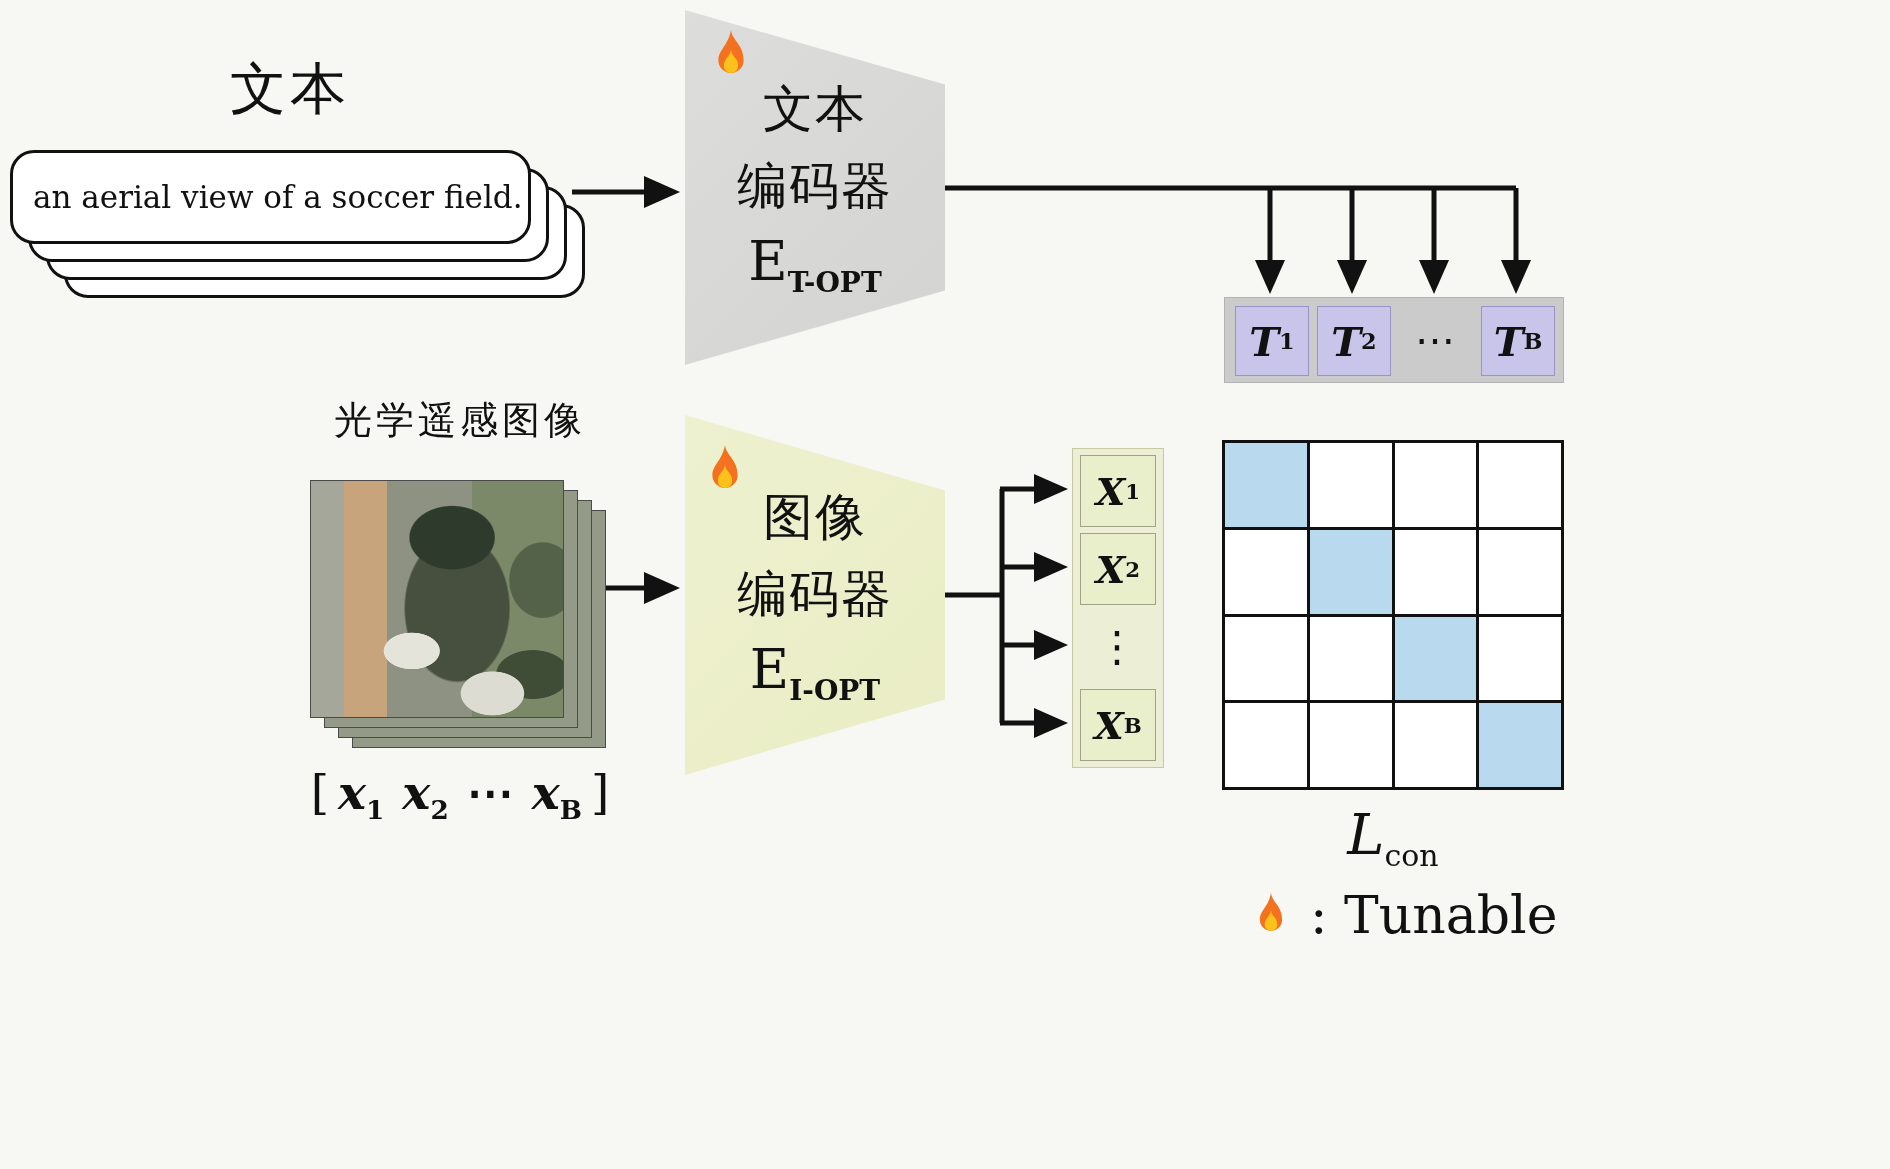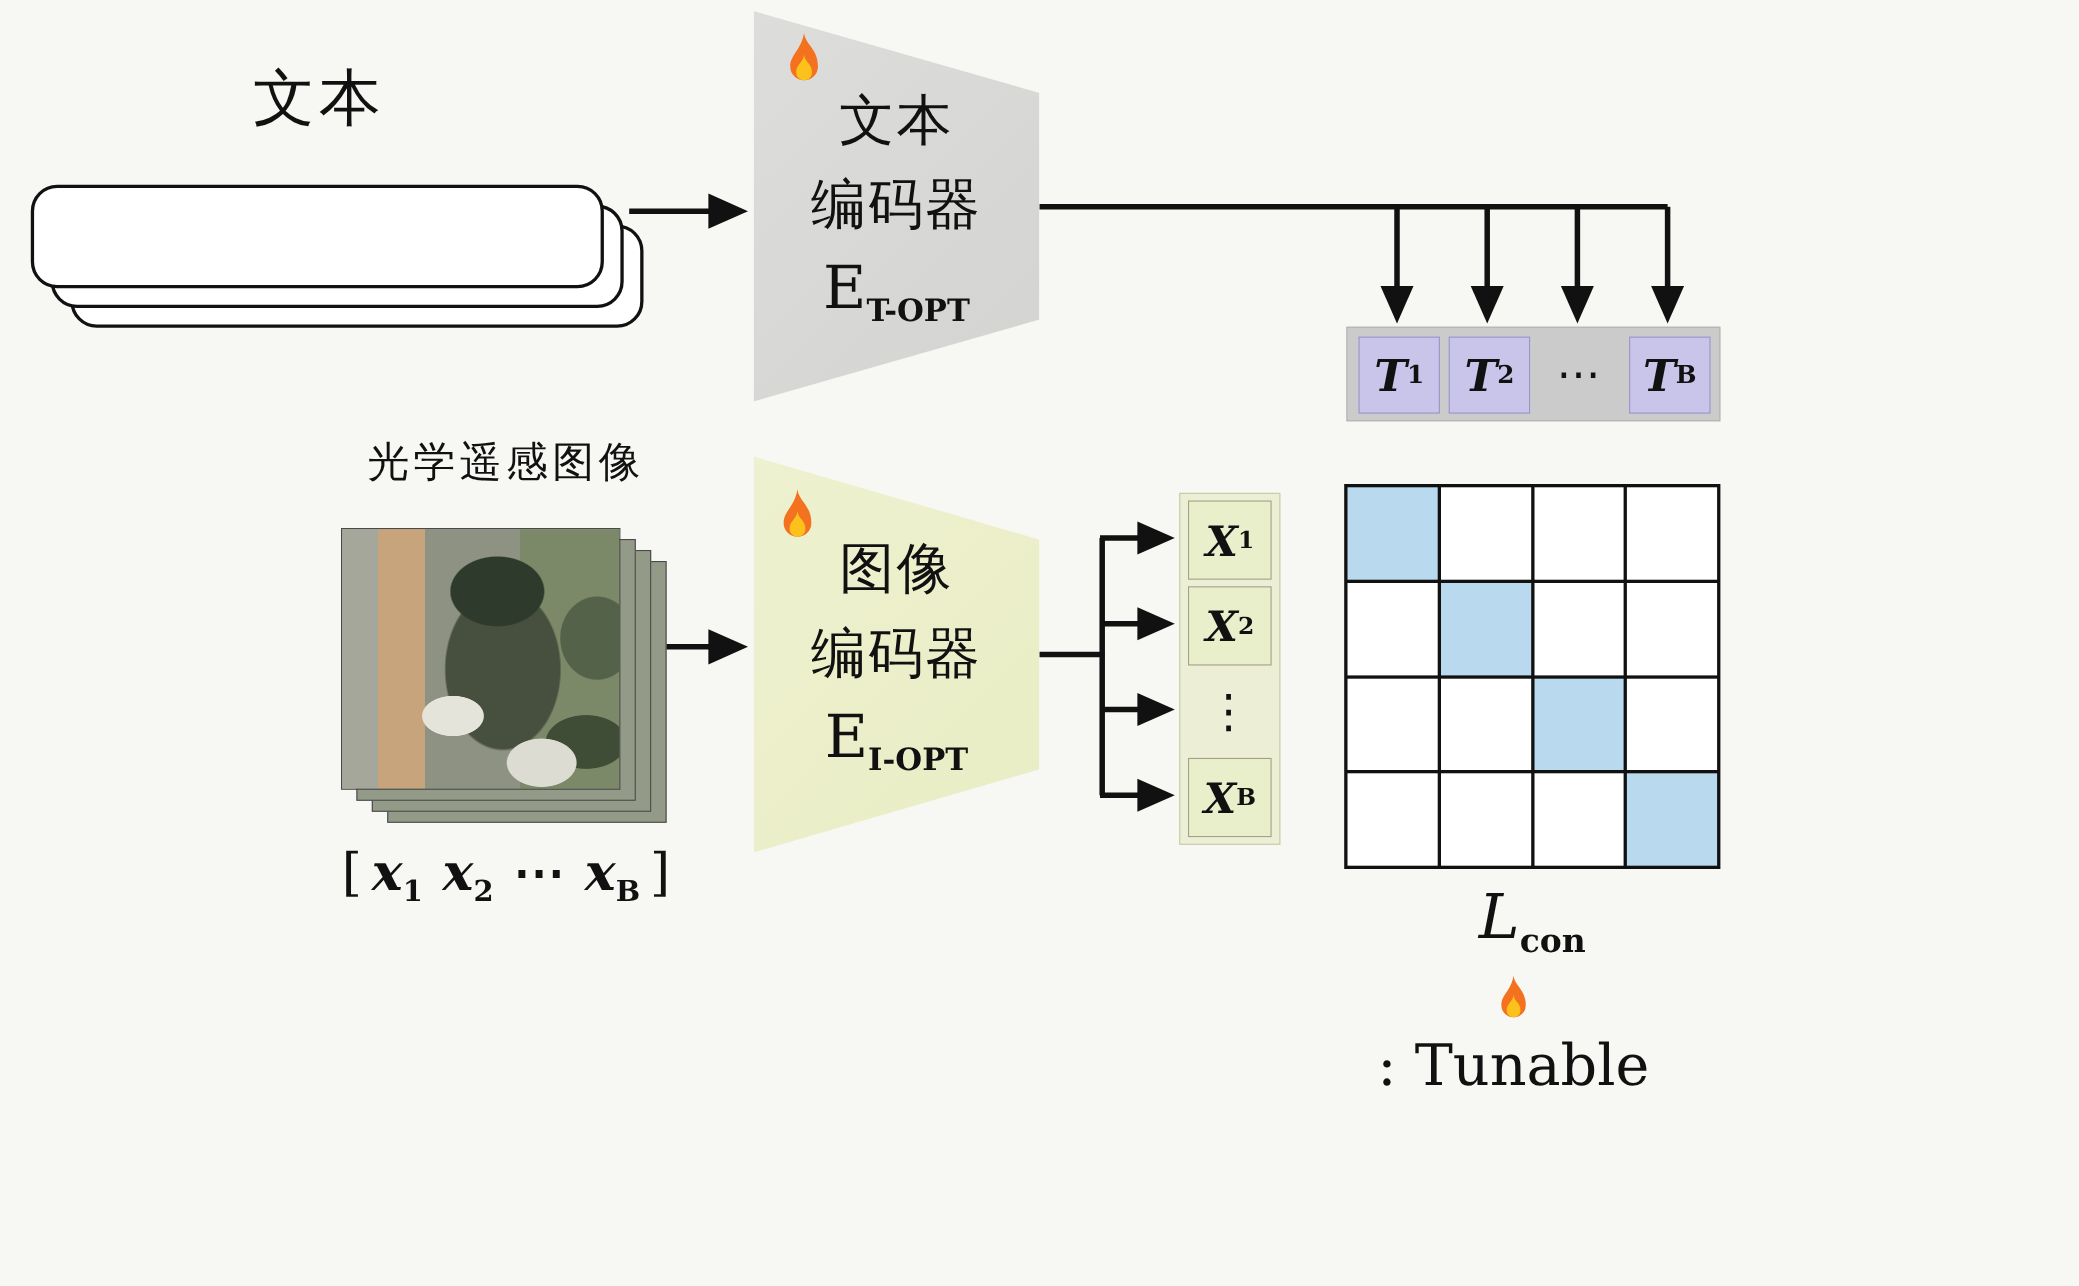--- a/index.html
+++ b/index.html
@@ -59,23 +59,23 @@
       radial-gradient(ellipse 46px 30px at 40% 72%, #e4e4da 0 60%, transparent 62%),
       radial-gradient(ellipse 70px 52px at 56% 24%, #2e3a2c 0 60%, transparent 62%),
       radial-gradient(ellipse 86px 120px at 58% 54%, #474f3e 0 60%, transparent 62%),
       radial-gradient(ellipse 55px 62px at 92% 42%, #54624a 0 60%, transparent 62%),
       radial-gradient(ellipse 60px 40px at 88% 82%, #3f4c36 0 60%, transparent 62%),
       linear-gradient(90deg,#a6a79b 0 13%,#c8a47c 13% 30%,#8d9282 30% 64%,#7c8968 64% 100%);
   }
 
   .loss-label{font-size:56px;text-align:center;}
   .loss-label .mi{font-weight:normal;}
-  .loss-label sub{font-size:30px;font-weight:bold;}
-
-  .legend{display:flex;align-items:center;gap:6px;font-size:52px;flex-direction:column;}
+  .loss-label sub{font-size:30px;font-weight:normal;}
+
+  .legend{display:flex;align-items:center;gap:20px;font-size:52px;}
 </style>
 </head>
 <body>
 
 <div class="canvas">
 
   <svg class="overlay" width="1890" height="1169">
 
     <path d="M572 192 H646"></path>
     <polygon points="644,176 680,192 644,208"></polygon>
@@ -104,20 +104,23 @@
     <path d="M1000 723 H1036"></path>
       <polygon points="1034,708 1068,723 1034,738"></polygon>
   </svg>
 
   <div class="abs cjk-label" style="left:10px;top:52px;width:560px;">文本</div>
 
   <div class="abs" style="left:10px;top:150px;width:620px;height:170px;">
     <div class="card" style="left:54px;top:54px;"></div>
     <div class="card" style="left:36px;top:36px;"></div>
     <div class="card" style="left:18px;top:18px;"></div>
+    <div class="card" style="left:0;top:0;">
+      <span class="card-text">an aerial view of a soccer field.</span>
+    </div>
   </div>
 
 
   <div class="trap gray" style="left:685px;top:10px;">
     <svg class="flame" style="left:24px;top:18px;" width="44" height="54" viewBox="0 0 24 30">
       <path d="M12 1 C 12.5 7 19 9 19 18 A 7 7 0 0 1 5 18 C 5 12 10.5 10 12 1 Z" fill="#f4711f"></path>
       <path d="M12 12 C 12.3 16 16 16.5 16 21 A 4 4 0 0 1 8 21 C 8 17 11.6 16 12 12 Z" fill="#fcc21b"></path>
     </svg>
     <div class="ln">文本</div>
     <div class="ln">编码器</div>

